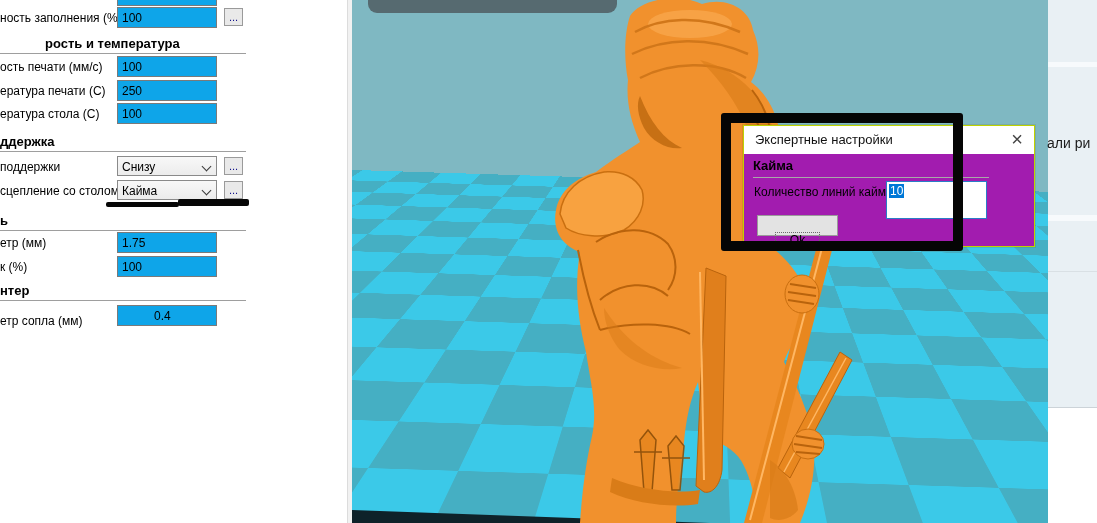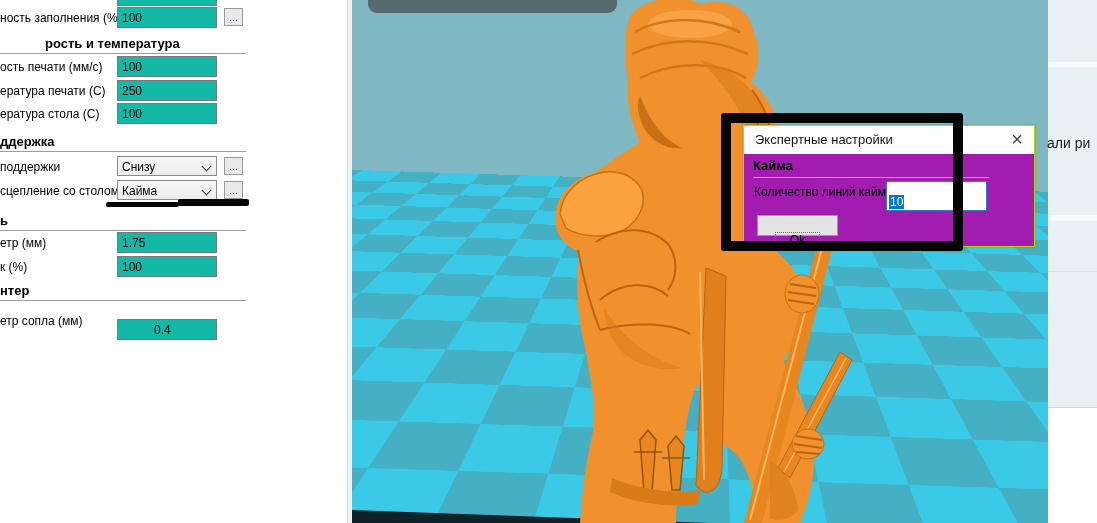--- a/index.html
+++ b/index.html
@@ -4,21 +4,21 @@
 <style>
   * { margin:0; padding:0; box-sizing:border-box; }
   html,body { background:#ffffff; }
   body { font-family:"Liberation Sans", sans-serif; }
   #stage { position:relative; width:1097px; height:523px; overflow:hidden; background:#ffffff; }
 
   
   .panel { position:absolute; left:0; top:0; width:347px; height:523px; background:#ffffff; }
   .panel-edge { position:absolute; left:347px; top:0; width:5px; height:523px; background:#f1f1f1; border-left:1px solid #dcdcdc; }
   .lbl { position:absolute; left:0; height:20px; line-height:20px; font-size:12px; color:#000; white-space:nowrap; }
-  .tbox { position:absolute; left:117px; width:100px; height:21px; border:1px solid #7a7a7a; background:#14b8a6;
+  .tbox { position:absolute; left:117px; width:100px; height:21px; border:1px solid #7a7a7a; background:#0ea5e9;
           font-family:"Liberation Sans", sans-serif; font-size:12px; padding:0 4px; color:#000; }
   .sec { position:absolute; left:0; width:246px; font-size:13px; font-weight:bold; color:#000;
          border-bottom:1px solid #9e9e9e; padding-bottom:2px; white-space:nowrap; }
   .more-btn { position:absolute; left:224px; width:19px; height:18px; background:#e9e9e9; border:1px solid #9a9a9a;
               font-size:11px; line-height:13px; text-align:center; color:#14148c; cursor:default; }
   .combo { position:absolute; left:117px; width:100px; height:20px; border:1px solid #8a8a8a;
            background:linear-gradient(#f8f8f8,#ececec); font-size:12px; }
   .combo .ctext { position:absolute; left:4px; top:2px; line-height:16px; color:#000; }
   .combo .chev { position:absolute; right:6px; top:6px; width:7px; height:7px;
                  border-right:1.6px solid #3a3a3a; border-bottom:1.6px solid #3a3a3a; transform:rotate(45deg); }
@@ -42,22 +42,22 @@
   
   .dialog { position:absolute; left:743px; top:125px; width:292px; height:122px; background:#a21caf;
             border:1px solid #bfd200; z-index:50; box-shadow:0 0 0 1px rgba(90,110,0,.15); }
   .dlg-titlebar { position:absolute; left:0; top:0; width:100%; height:28px; background:#ffffff; }
   .dlg-title { position:absolute; left:11px; top:6px; font-size:13px; color:#111; white-space:nowrap; }
   .dlg-close { position:absolute; right:6px; top:1px; width:22px; height:24px; text-align:center;
                font-size:20px; font-weight:300; color:#444; line-height:24px; cursor:default; }
   .dlg-sec { position:absolute; left:9px; top:32px; width:236px; font-size:13px; font-weight:bold; color:#000;
              border-bottom:1px solid #a8a8a8; padding-bottom:4px; }
   .dlg-lbl { position:absolute; left:10px; top:59px; font-size:12px; color:#000; white-space:nowrap; }
-  .dlg-input { position:absolute; left:142px; top:55px; width:101px; height:30px; background:#fff;
-               border:1px solid #2a7cc7; font-size:12px; padding:13px 2px; }
+  .dlg-input { position:absolute; left:142px; top:55px; width:101px; height:38px; background:#fff;
+               border:1px solid #2a7cc7; font-size:12px; padding:2px 2px; }
   .dlg-input .sel { background:#0078d7; color:#fff; padding:0 1px; }
   .dlg-ok { position:absolute; left:13px; top:89px; width:81px; height:21px; background:#e3e3e3;
             border:1px solid #9a9a9a; font-size:12px; color:#000; text-align:center; cursor:default; }
   .dlg-ok .oklbl { display:inline-block; margin-top:16px; padding:0 14px; border:1px dotted #6a6a6a; line-height:15px;text-align:right; }
 
   .black-rect { position:absolute; left:721px; top:113px; width:242px; height:138px;
                 border:10px solid #050505; border-radius:3px; z-index:60; }
 
   
   .rpanel { position:absolute; left:1048px; top:0; width:49px; height:523px; background:#ffffff; }
@@ -111,21 +111,21 @@
 
     <div class="lbl" style="top:233px;">етр (мм)</div>
     <input class="tbox" style="top: 232px;" value="1.75">
 
     <div class="lbl" style="top:257px;">к (%)</div>
     <input class="tbox" style="top: 256px;" value="100">
 
     <div class="sec" style="top:283px;">нтер</div>
 
     <div class="lbl" style="top:311px;">етр сопла (мм)</div>
-    <input class="tbox" style="top: 319px; padding-left: 36px;" value="0.4">
+    <input class="tbox" style="top: 305px; padding-left: 36px;" value="0.4">
   </div>
 
   <div class="panel-edge"></div>
 
   <div class="mark" style="left:106px; top:202px; width:73px; height:5px;"></div>
   <div class="mark" style="left:178px; top:199px; width:71px; height:7px;"></div>
 
   <div class="viewport">
     <div class="toolbar-pill"></div>
 

